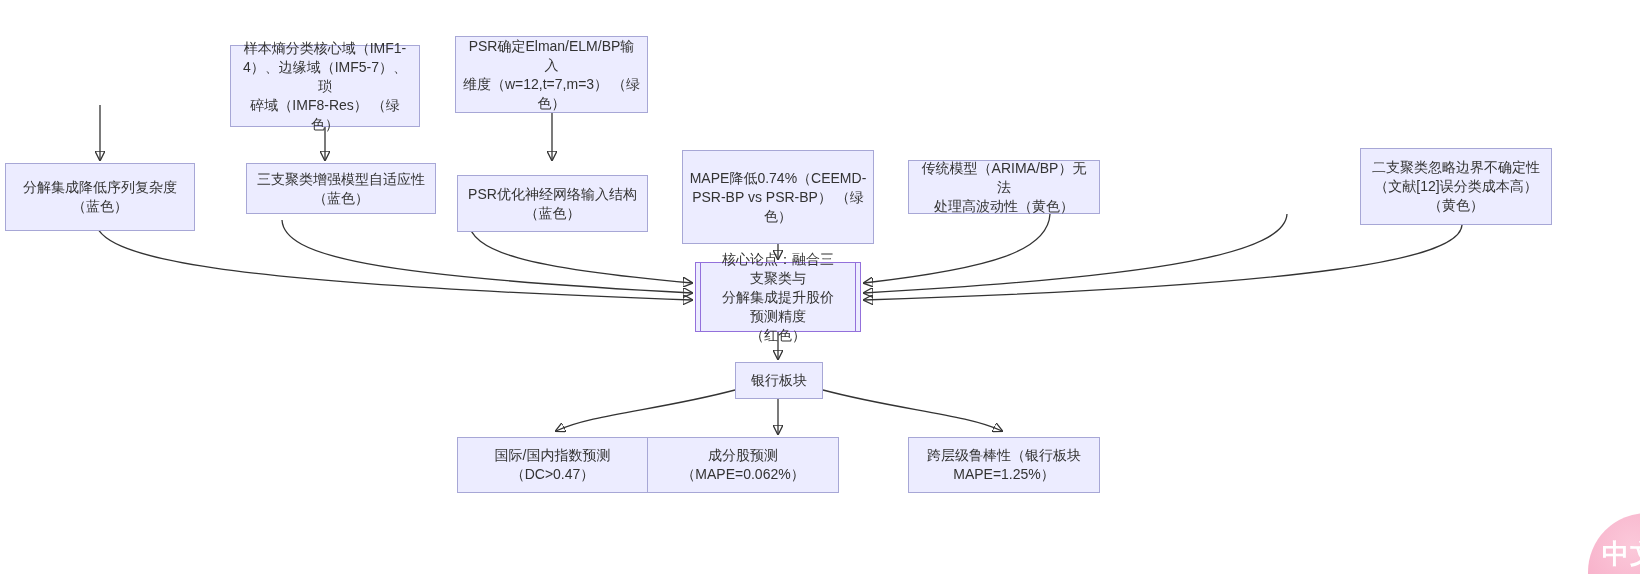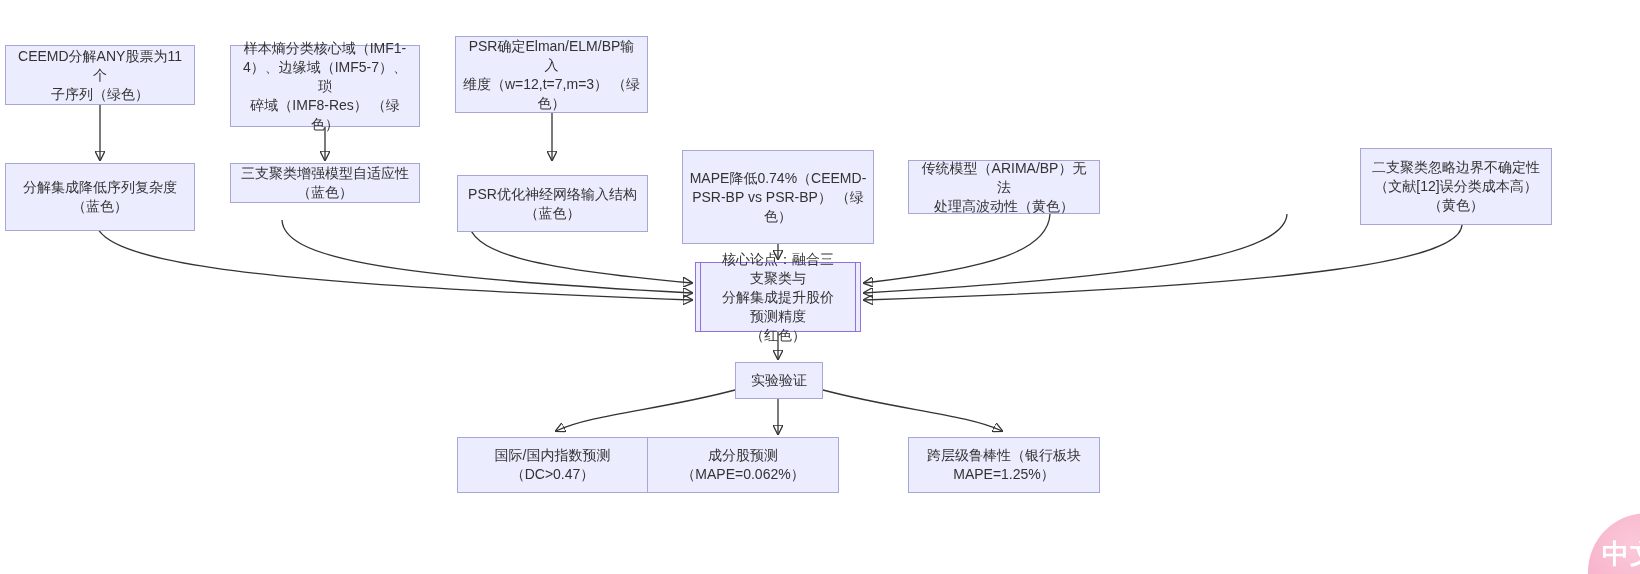--- a/index.html
+++ b/index.html
@@ -59,40 +59,36 @@
     <path d="M1287,214 C1285,252 1170,276 864,293" marker-end="url(#arrow)"></path>
     <path d="M1462,225 C1460,258 1330,285 864,300" marker-end="url(#arrow)"></path>
 
     <path d="M778,332 L778,359" marker-end="url(#arrow)"></path>
 
     <path d="M735,390 C660,410 592,414 556,431" marker-end="url(#arrow)"></path>
     <path d="M778,399 L778,434" marker-end="url(#arrow)"></path>
     <path d="M823,390 C898,410 966,414 1002,431" marker-end="url(#arrow)"></path>
   </svg>
 
-  <div class="node" style="left:5px;top:45px;width:190px;height:60px">
-    <span class="node-label">CEEMD分解ANY股票为11个
-子序列（绿色）</span>
-  </div>
   <div class="node" style="left:230px;top:45px;width:190px;height:82px">
     <span class="node-label">样本熵分类核心域（IMF1-
 4）、边缘域（IMF5-7）、琐
 碎域（IMF8-Res） （绿色）</span>
   </div>
   <div class="node" style="left:455px;top:36px;width:193px;height:77px">
     <span class="node-label">PSR确定Elman/ELM/BP输入
 维度（w=12,t=7,m=3） （绿
 色）</span>
   </div>
 
   <div class="node" style="left:5px;top:163px;width:190px;height:68px">
     <span class="node-label">分解集成降低序列复杂度
 （蓝色）</span>
   </div>
-  <div class="node" style="left:230px;top:163px;width:190px;height:40px">
+  <div class="node" style="left:246px;top:163px;width:190px;height:51px">
     <span class="node-label">三支聚类增强模型自适应性
 （蓝色）</span>
   </div>
   <div class="node" style="left:457px;top:175px;width:191px;height:57px">
     <span class="node-label">PSR优化神经网络输入结构
 （蓝色）</span>
   </div>
   <div class="node" style="left:682px;top:150px;width:192px;height:94px">
     <span class="node-label">MAPE降低0.74%（CEEMD-
 PSR-BP vs PSR-BP） （绿
@@ -108,21 +104,21 @@
 （黄色）</span>
   </div>
 
   <div class="node subroutine" style="left:695px;top:262px;width:166px;height:70px">
     <span class="node-label">核心论点：融合三支聚类与
 分解集成提升股价预测精度
 （红色）</span>
   </div>
 
   <div class="node" style="left:735px;top:362px;width:88px;height:37px">
-    <span class="node-label">实验验证</span>
+    <span class="node-label">银行板块</span>
   </div>
 
   <div class="node" style="left:457px;top:437px;width:191px;height:56px">
     <span class="node-label">国际/国内指数预测
 （DC&gt;0.47）</span>
   </div>
   <div class="node" style="left:647px;top:437px;width:192px;height:56px">
     <span class="node-label">成分股预测
 （MAPE=0.062%）</span>
   </div>

